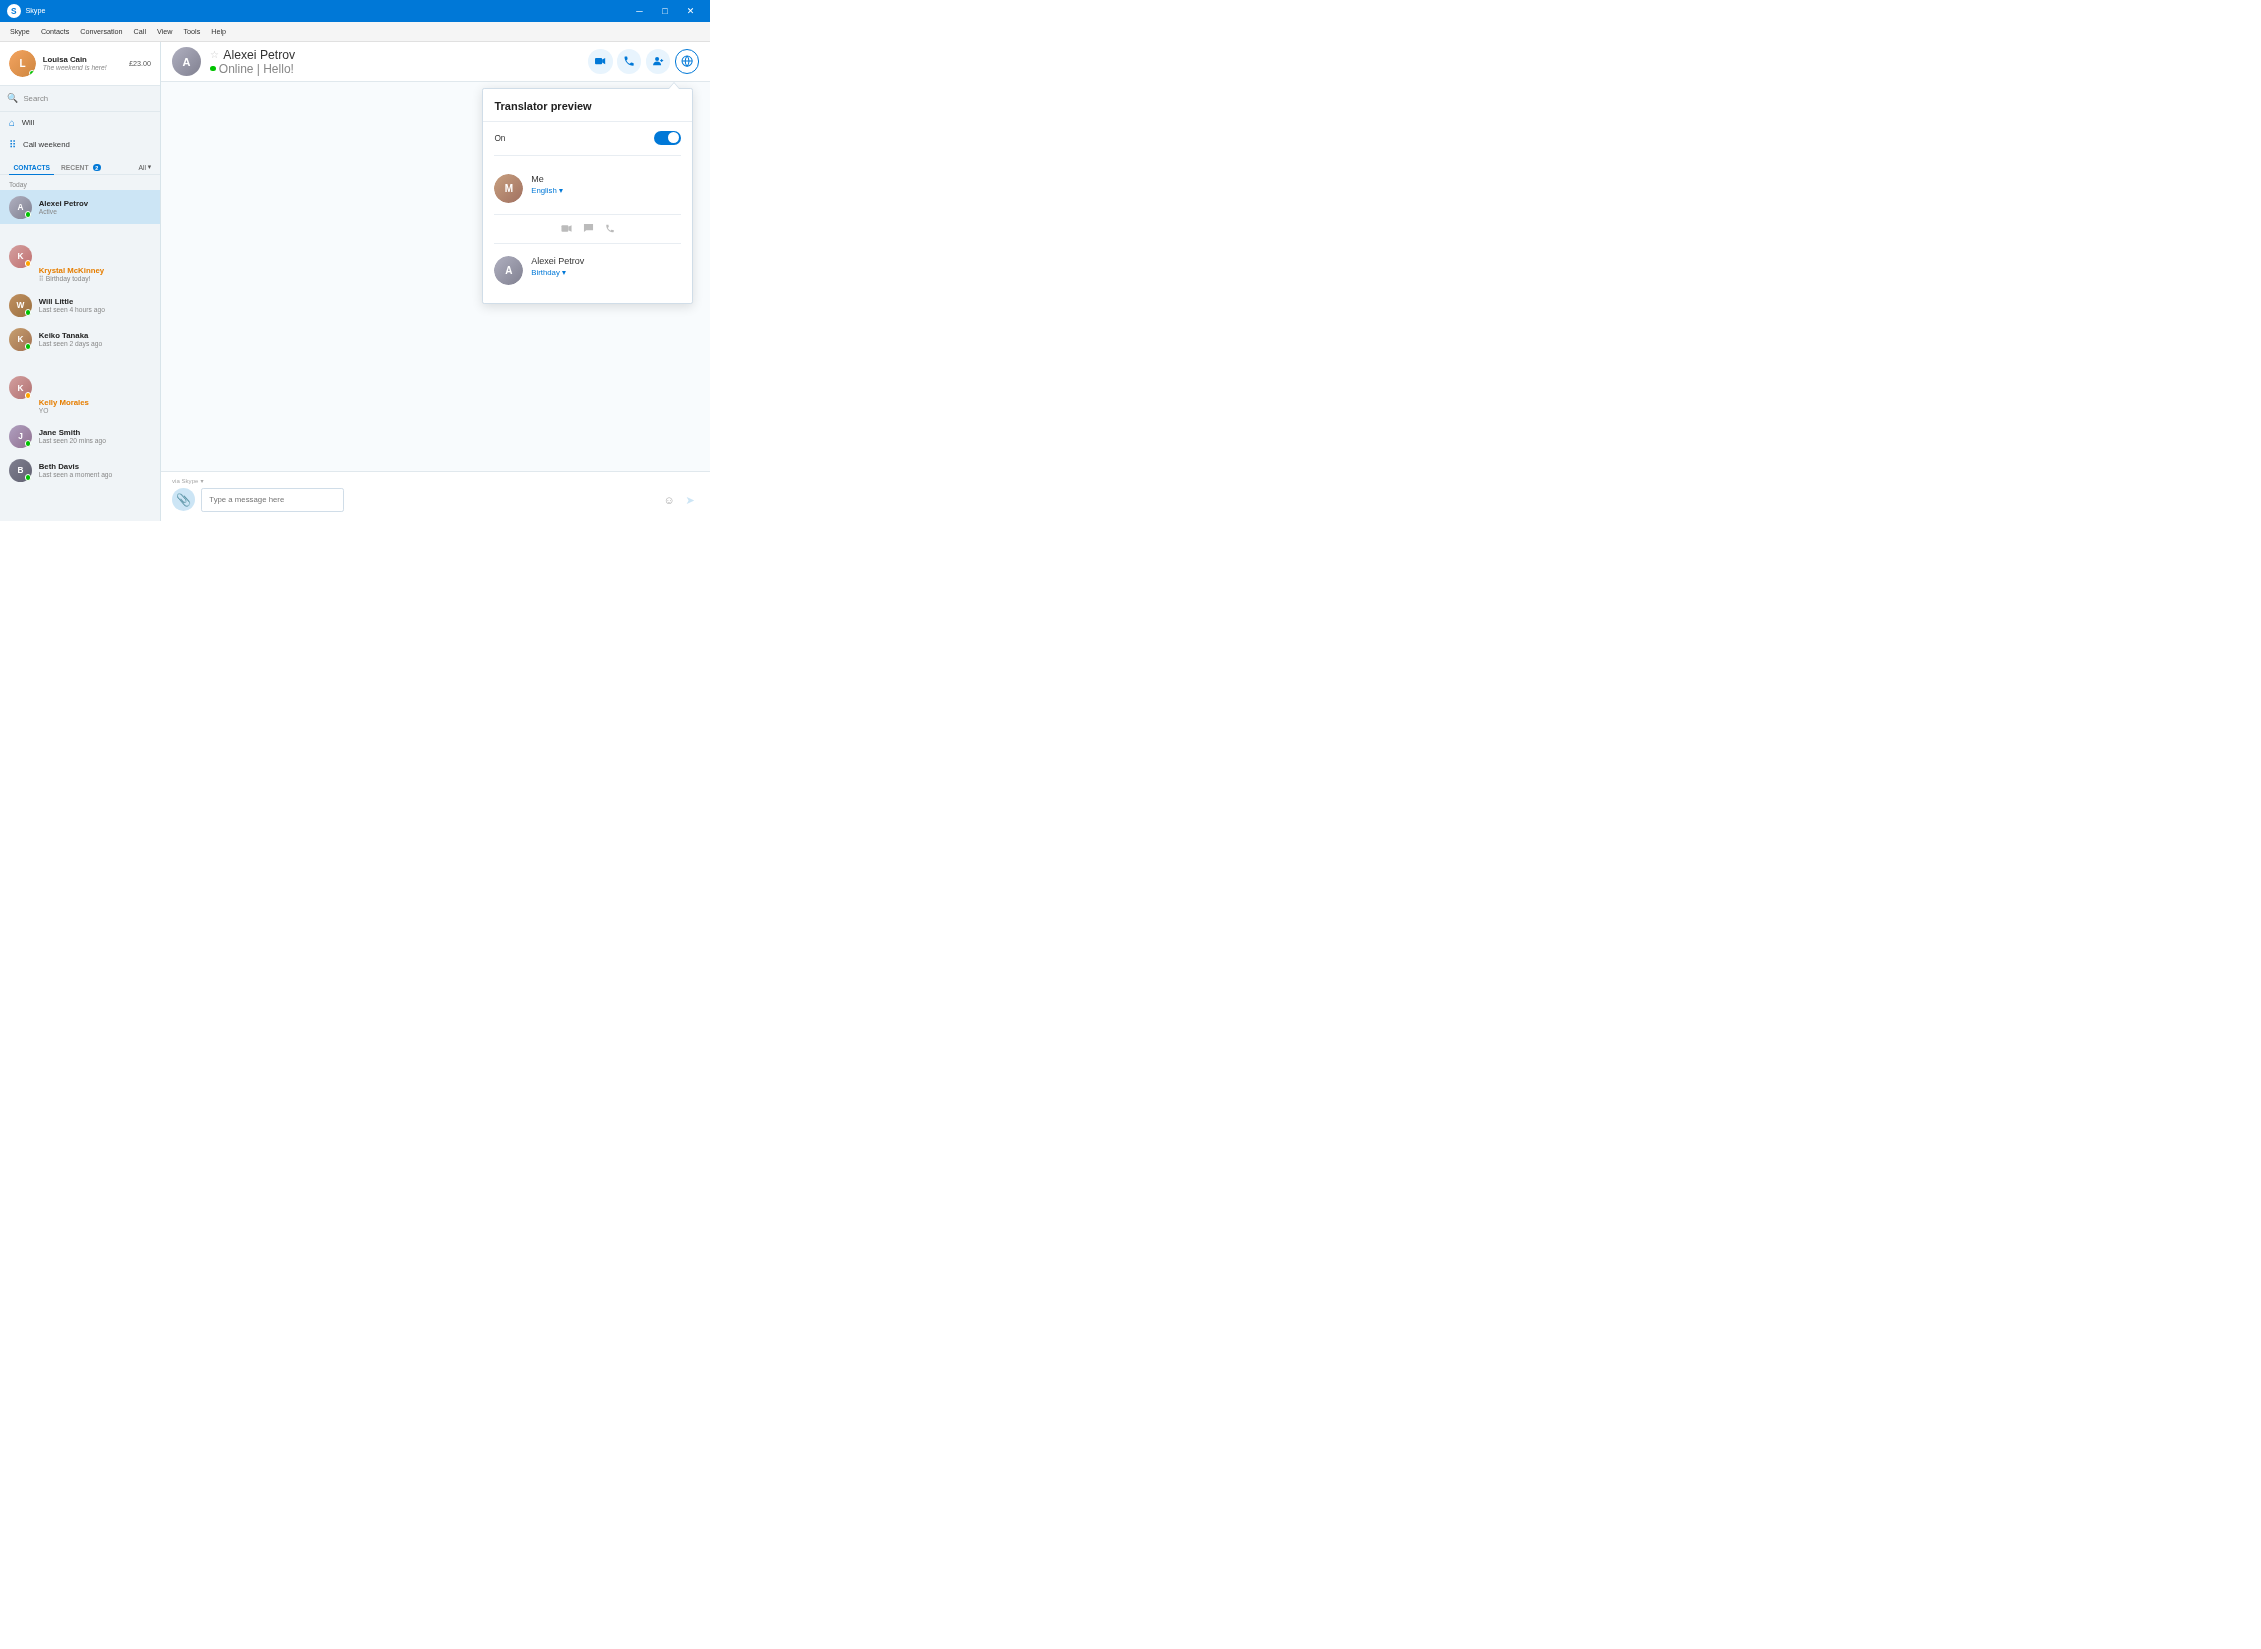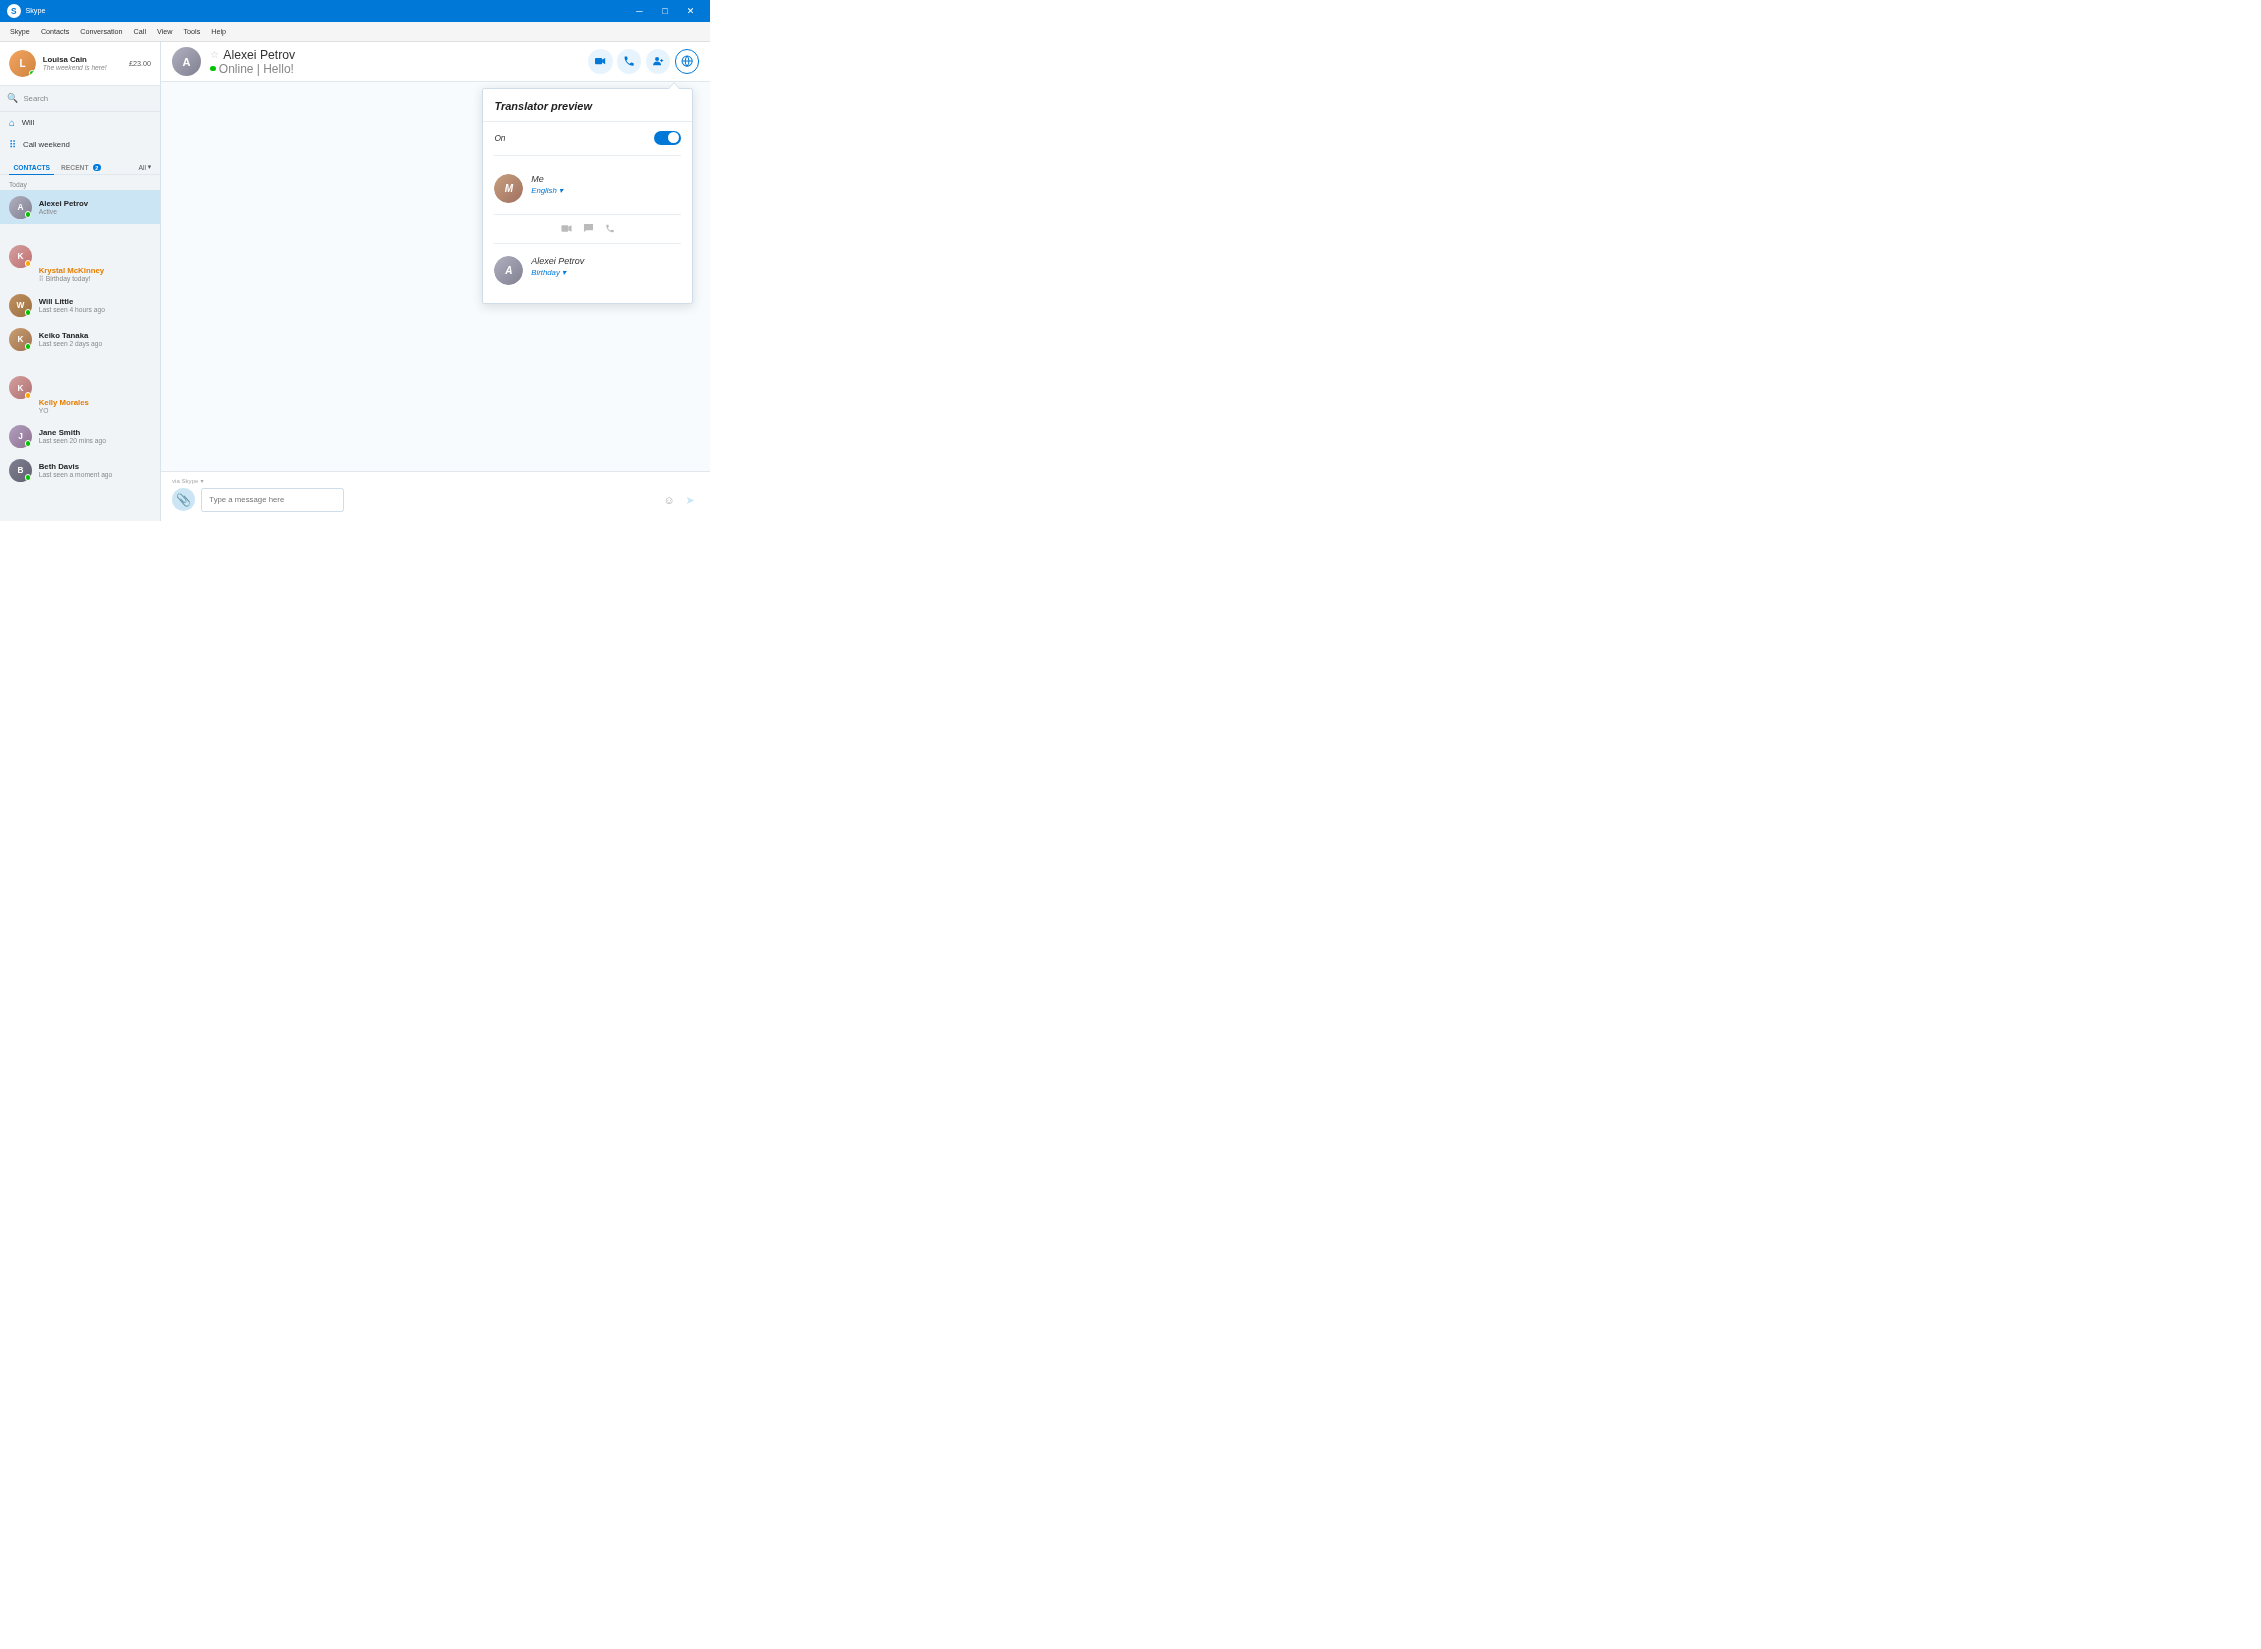--- a/index.html
+++ b/index.html
@@ -187,21 +187,21 @@
     .header-actions { display: flex; gap: 4.4px; }
     .header-btn {
       width: 24.4px; height: 24.4px; border-radius: 50%;
       background: #e8f4fd; border: none; cursor: pointer;
       display: flex; align-items: center; justify-content: center;
       font-size: 11px; color: #0078d7;
     }
     .header-btn.translator-active { background: #fff; border: 1.1px solid #0078d7; }
 
     
-    .chat-body { flex: 1; background: #f8fbfd; position: relative; font-style: italic; }
+    .chat-body { flex: 1; background: #f8fbfd; position: relative; }
 
     
     .translator-panel {
       position: absolute;
       top: 5.5px;
       right: 16.6px;
       width: 211px;
       background: #fff;
       border: 0.6px solid #d0dde8;
       border-radius: 2.2px;

